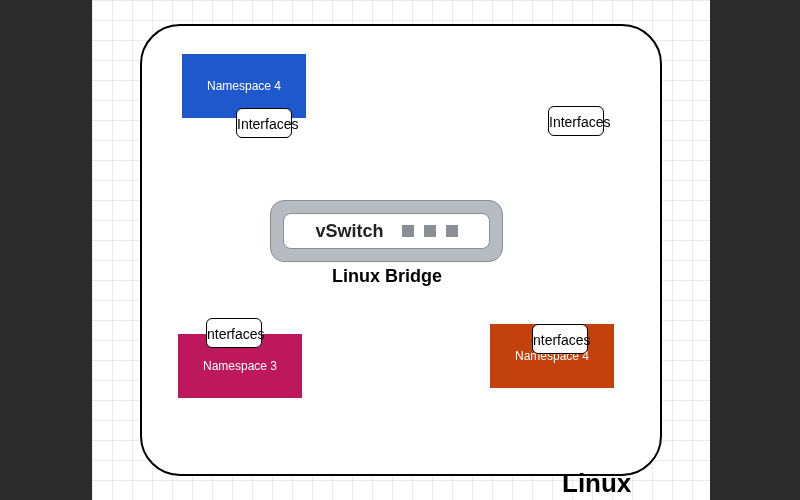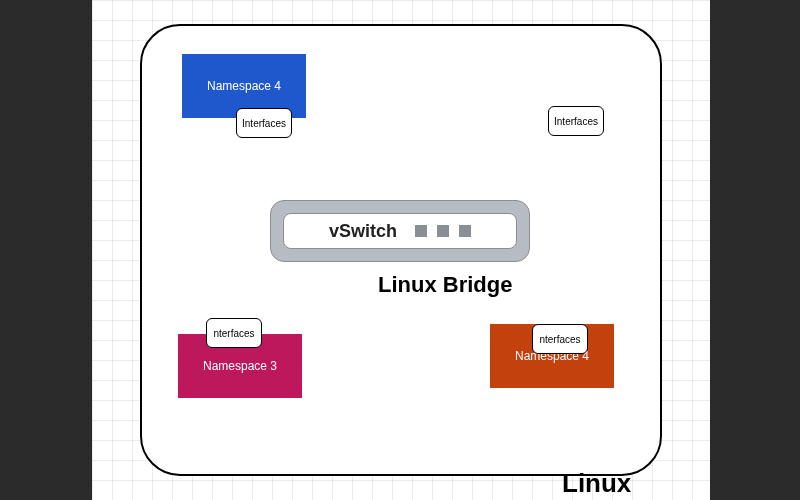--- a/index.html
+++ b/index.html
@@ -12,31 +12,31 @@
     background-size:20px 20px;}
   .shape{position:absolute;box-sizing:border-box;}
   .linux-container{left:48px;top:24px;width:522px;height:452px;border:2px solid #000;border-radius:40px;background:#fff;}
   .os-label{left:470px;top:440px;font-size:26px;font-weight:bold;color:#000;margin-top:28px;}
   .eth{left:252px;top:458px;width:90px;height:34px;border:2px solid #000;border-radius:8px;background:#fff;text-align:center;line-height:30px;font-size:16px;}
   .ns{width:124px;height:64px;text-align:center;line-height:64px;font-size:12px;color:#fff;}
   .ns1{left:90px;top:54px;background:#1f58cc;}
   .ns2{left:400px;top:52px;background:#e6c21a;}
   .ns3{left:86px;top:334px;background:#be185d;}
   .ns4{left:398px;top:324px;background:#c2410c;}
-  .iface{width:56px;height:30px;background:#fff;border:1px solid #000;border-radius:6px;text-align:center;line-height:30px;font-size:10px;color:#000;}
+  .iface{width:56px;height:30px;background:#fff;border:1px solid #000;border-radius:6px;text-align:center;line-height:30px;font-size:14px;color:#000;}
   .if1{left:144px;top:108px;}
   .if2{left:456px;top:106px;}
   .if3{left:114px;top:318px;}
   .if4{left:440px;top:324px;}
   
-  .switch-outer{left:178px;top:200px;width:260px;height:62px;background:#b7bcc3;border-radius:14px;border:1px solid #8a8f96;}
+  .switch-outer{left:178px;top:200px;width:233px;height:62px;background:#b7bcc3;border-radius:14px;border:1px solid #8a8f96;}
   .switch-inner{position:absolute;left:12px;top:12px;right:12px;bottom:12px;background:#fff;border-radius:8px;border:1px solid #8a8f96;display:flex;align-items:center;justify-content:center;font-size:18px;font-weight:bold;color:#222;}
   .ports{display:flex;gap:10px;margin-left:18px;}
   .port{width:12px;height:12px;background:#8a8f96;}
-  .bridge-label{left:240px;top:272px;font-size:22px;font-weight:bold;color:#000;margin-left:46px;}
+  .bridge-label{left:240px;top:266px;font-size:18px;font-weight:bold;color:#000;}
   svg.lines{position:absolute;left:0;top:0;width:618px;height:500px;pointer-events:none;}
 </style>
 </head>
 <body>
 
 <div class="page">
 
   <svg class="lines">
     <line x1="172" y1="138" x2="228" y2="200" stroke="#000" stroke-width="2.2"></line>
     <line x1="484" y1="136" x2="400" y2="200" stroke="#000" stroke-width="2.2"></line>

